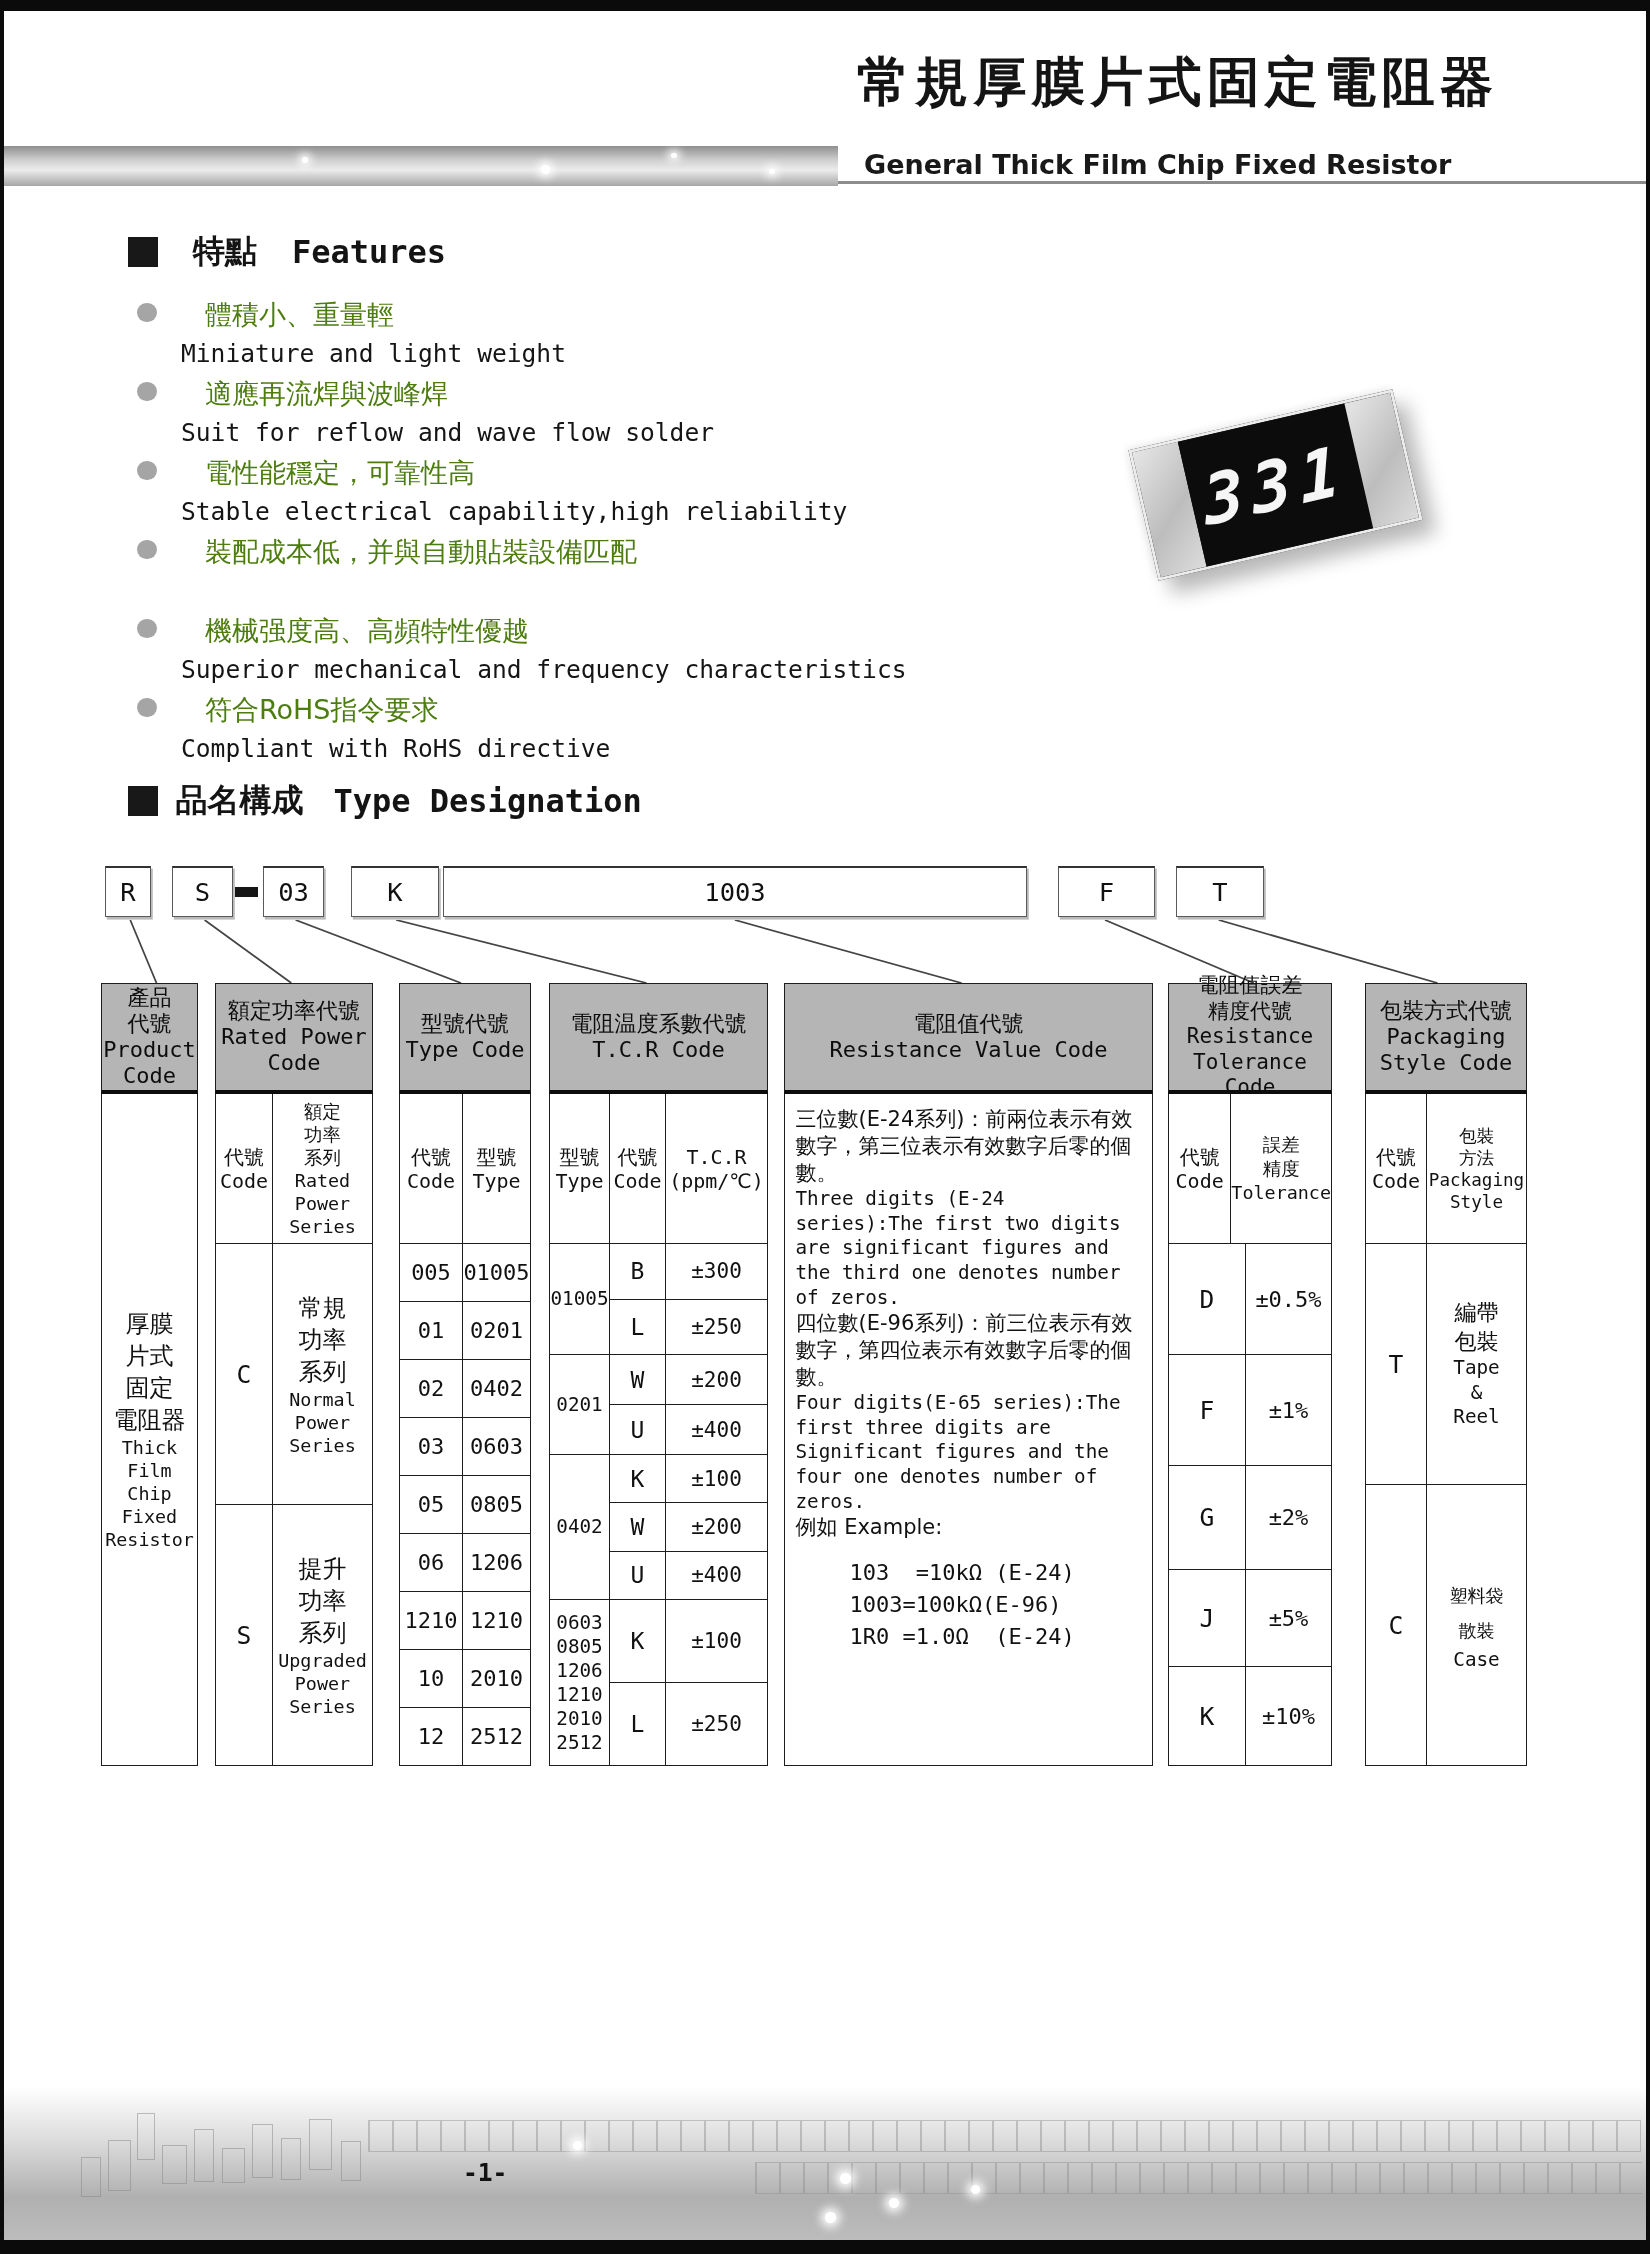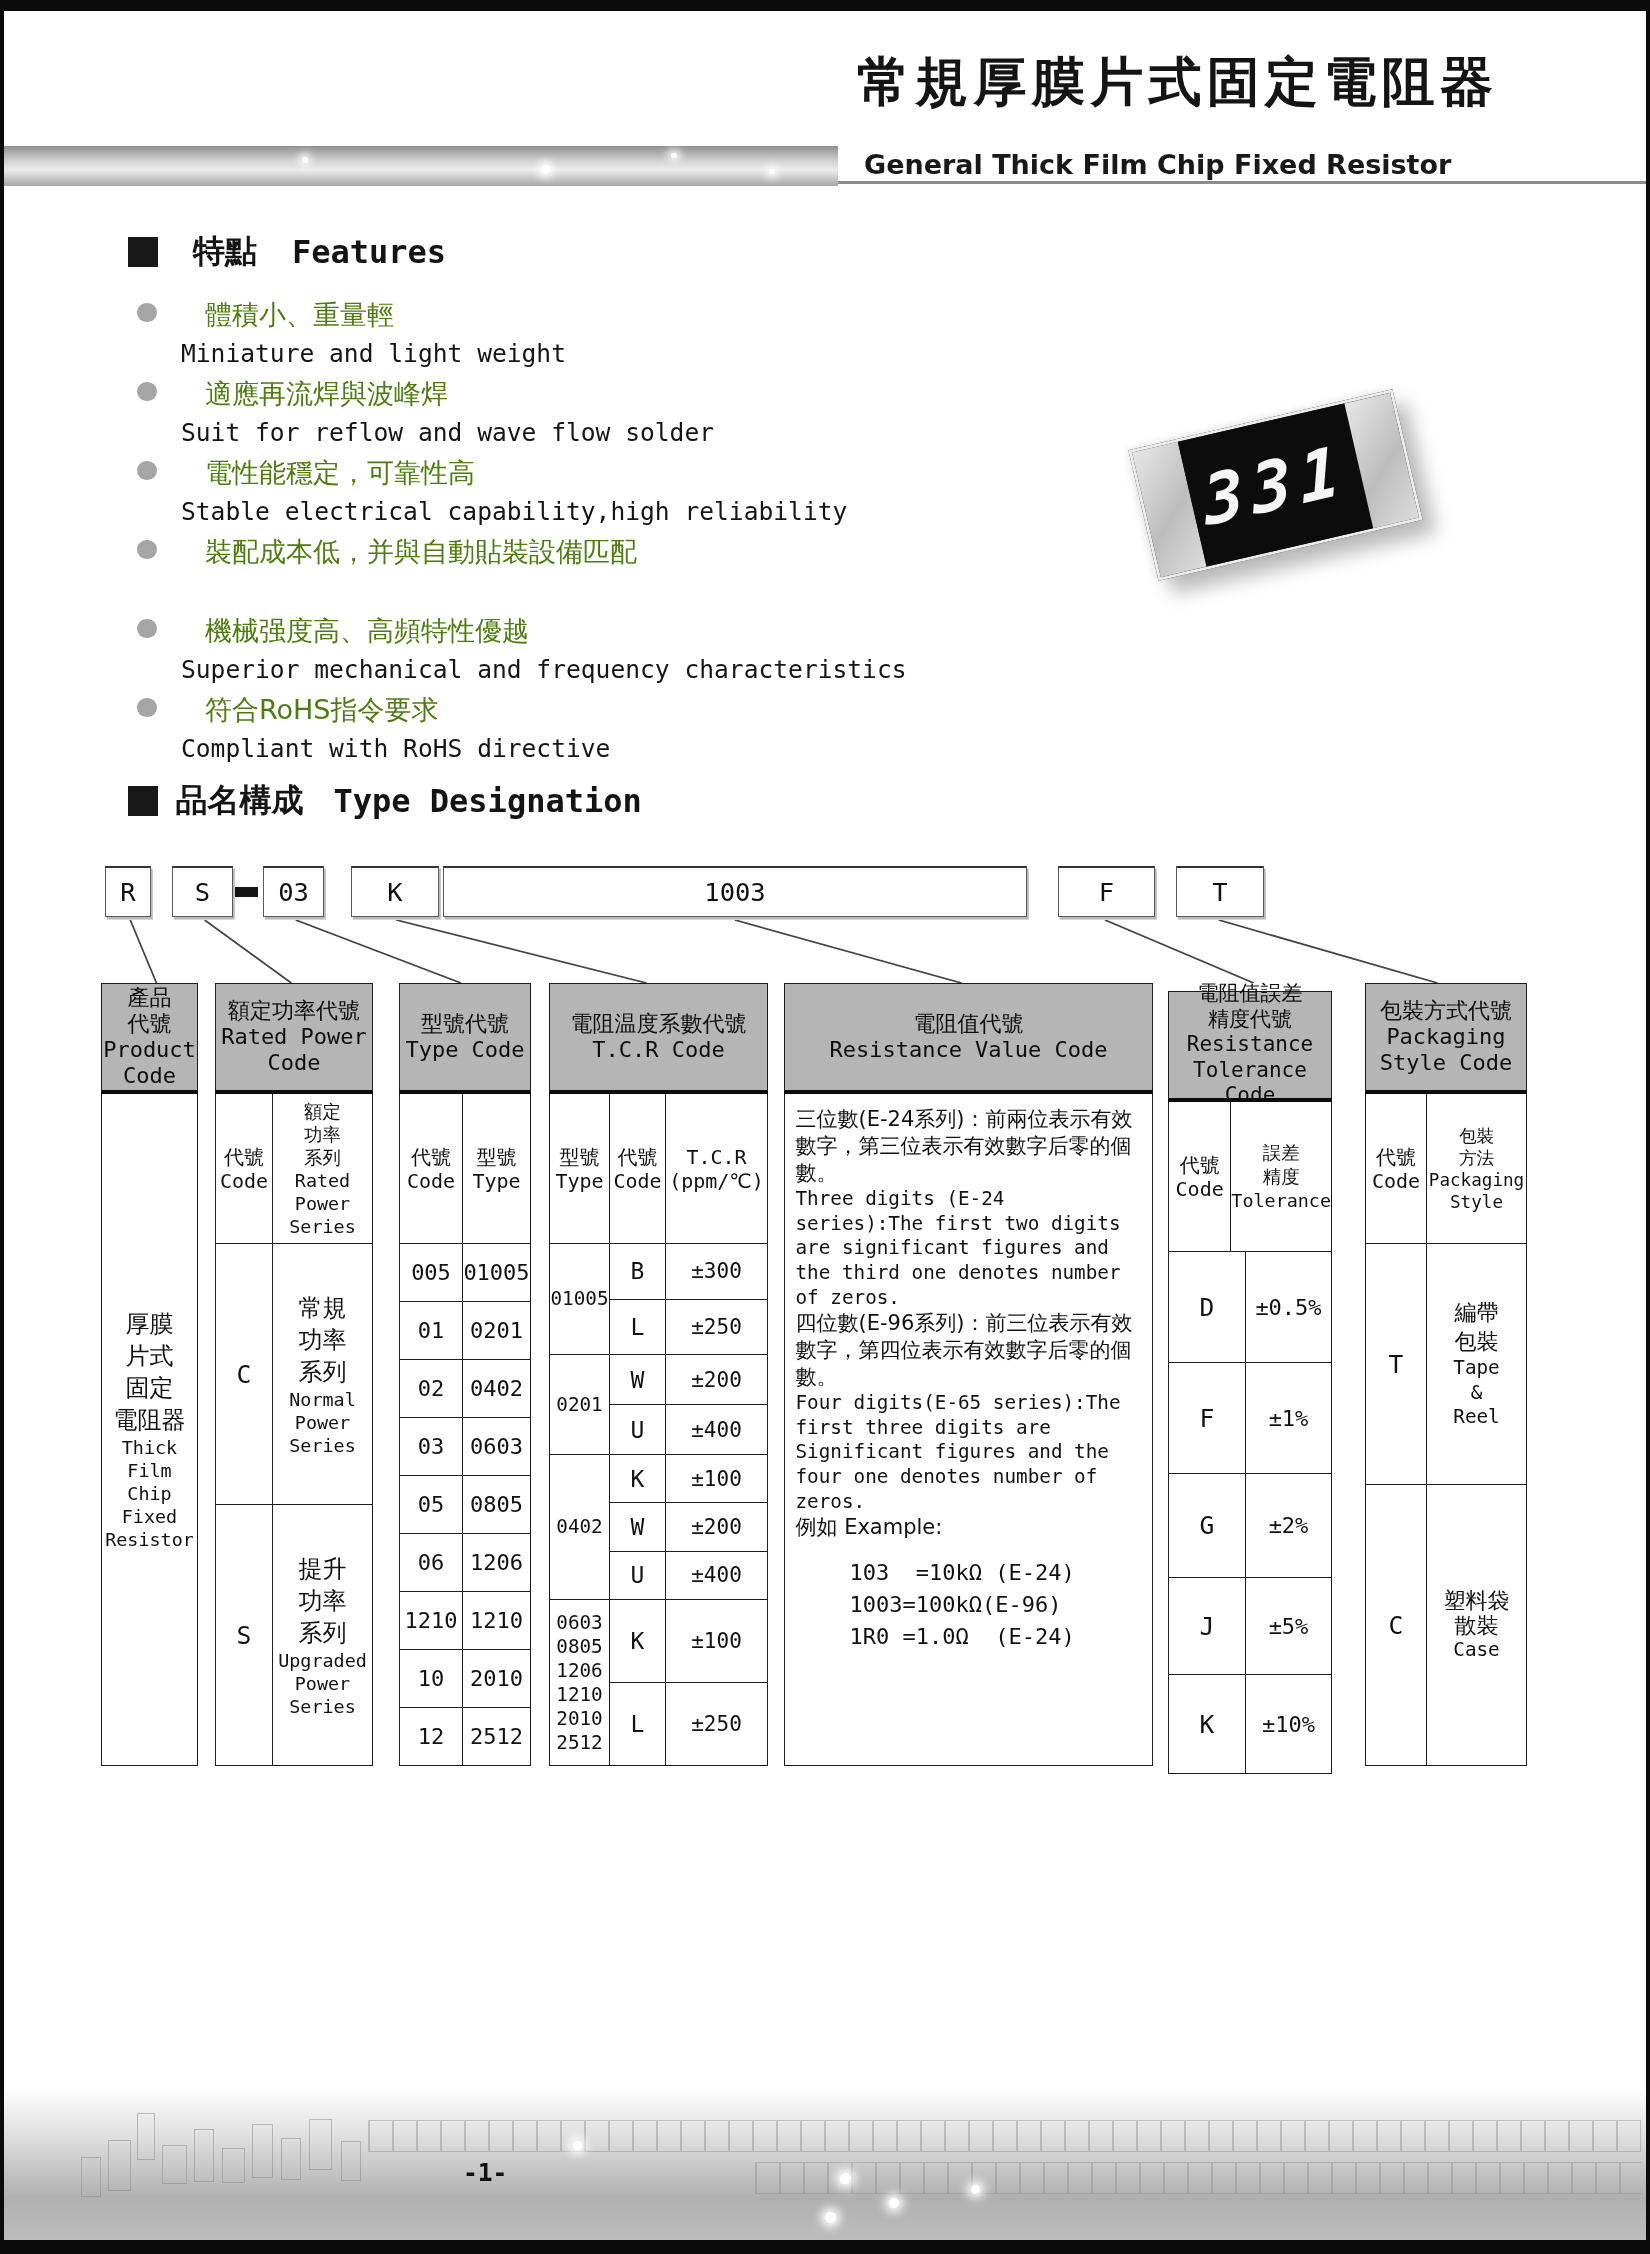--- a/index.html
+++ b/index.html
@@ -385,21 +385,21 @@
           <div class="rv-cn">四位數(E-96系列)：前三位表示有效數字，第四位表示有效數字后零的個數。</div>
           <div class="rv-en">Four digits(E-65 series):The first three digits are Significant figures and the four one denotes number of zeros.</div>
           <div class="rv-cn">例如 Example:</div>
           <div class="rv-ex ml pre">103  =10kΩ (E-24)
 1003=100kΩ(E-96)
 1R0 =1.0Ω  (E-24)</div>
         </div>
       </div>
     </div>
 
-    <div class="tcol" style="left:1168px;width:164px;margin-top:8px;">
+    <div class="tcol" style="left:1168px;width:164px;">
       <div class="thead ml" style="font-size:21px;line-height:25.5px;">電阻值誤差
 精度代號
 Resistance
 Tolerance Code</div>
       <div class="tbody">
         <div class="row" style="height:150px;">
           <div class="c subtxt ml" style="width:77px;">代號
 Code</div>
           <div class="c end subtxt ml" style="font-size:18.4px;">誤差
 精度
@@ -447,21 +447,21 @@
             <div class="stk-cn ml" style="font-size:22px;line-height:29px;font-family:Liberation Serif, serif;">編帶
 包裝</div>
             <div class="stk-en ml" style="font-size:19.3px;line-height:24.6px;">Tape
 &amp;
 Reel</div>
           </div>
         </div>
         <div class="row last">
           <div class="c codeltr" style="width:61px;">C</div>
           <div class="c end cellstack">
-            <div class="stk-cn ml" style="font-size:22px;line-height:25px;">塑料袋
+            <div class="stk-cn ml" style="font-size:18px;line-height:35px;">塑料袋
 散裝</div>
             <div class="stk-en ml" style="font-size:19.3px;line-height:24.6px;">Case</div>
           </div>
         </div>
       </div>
     </div>
   </div>
 
   <div class="foot">
     <div class="rrow" style="left:364px;top:33px;width:1273px;height:32px;"></div>

